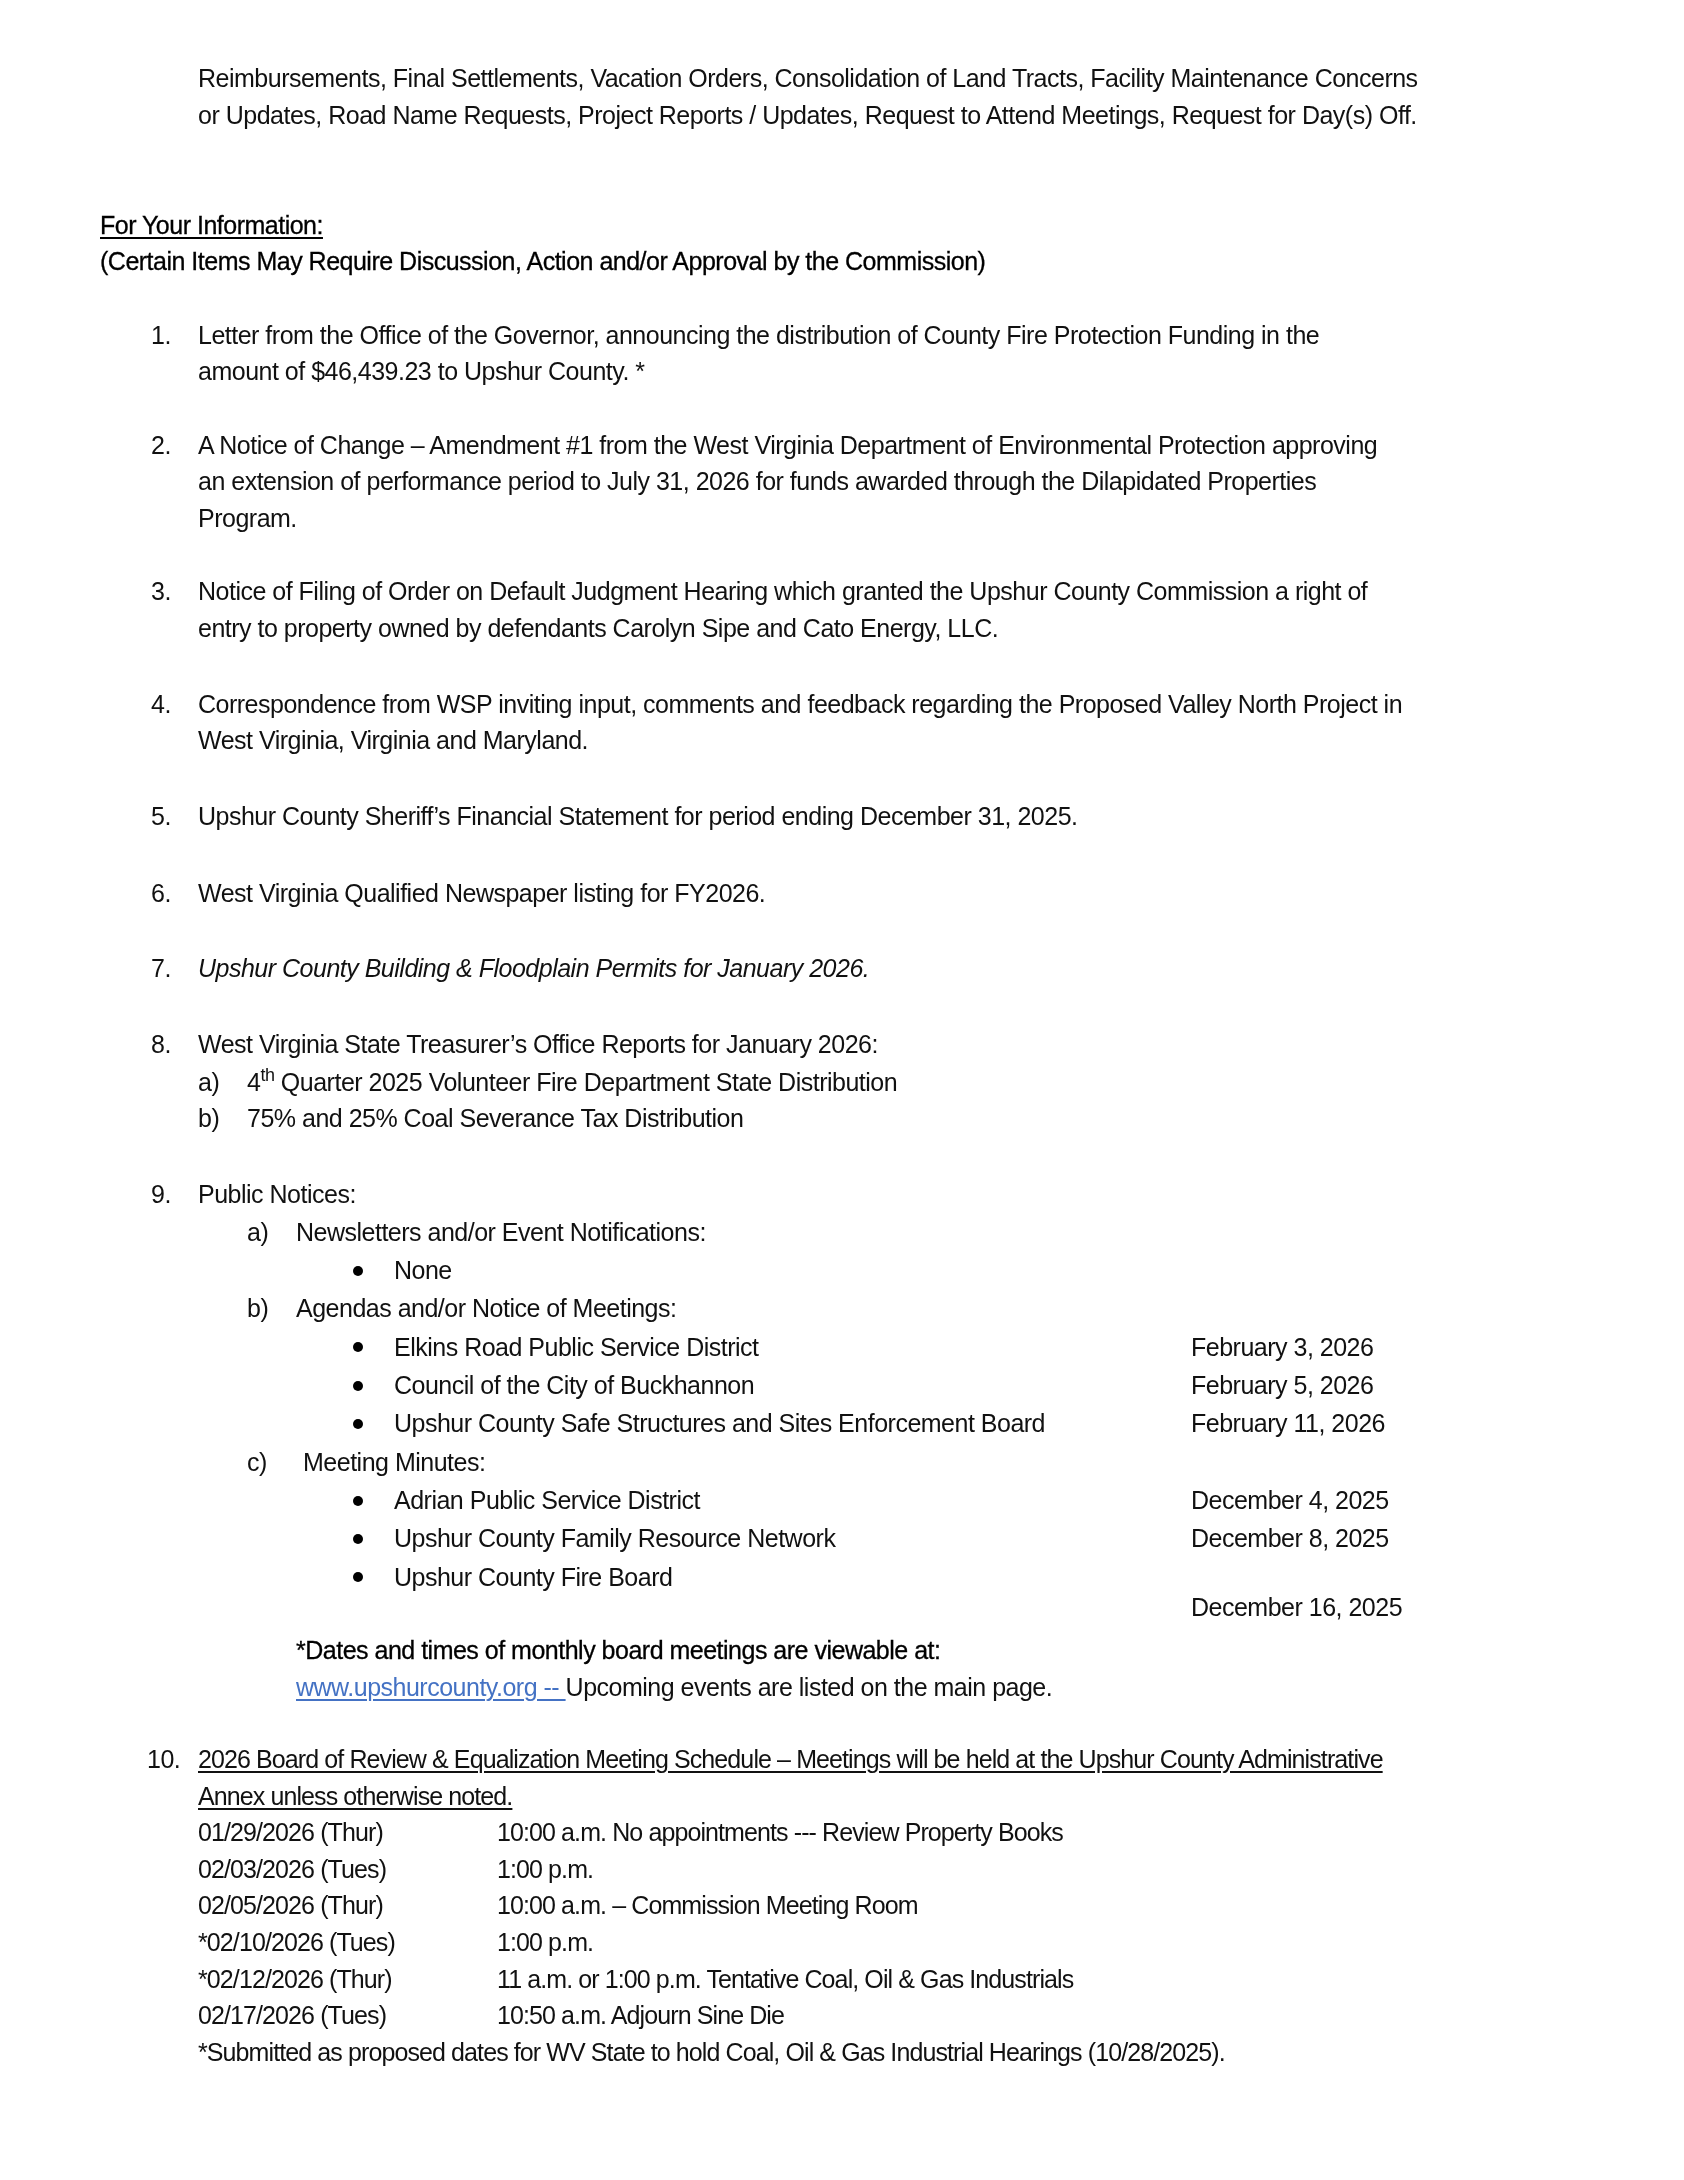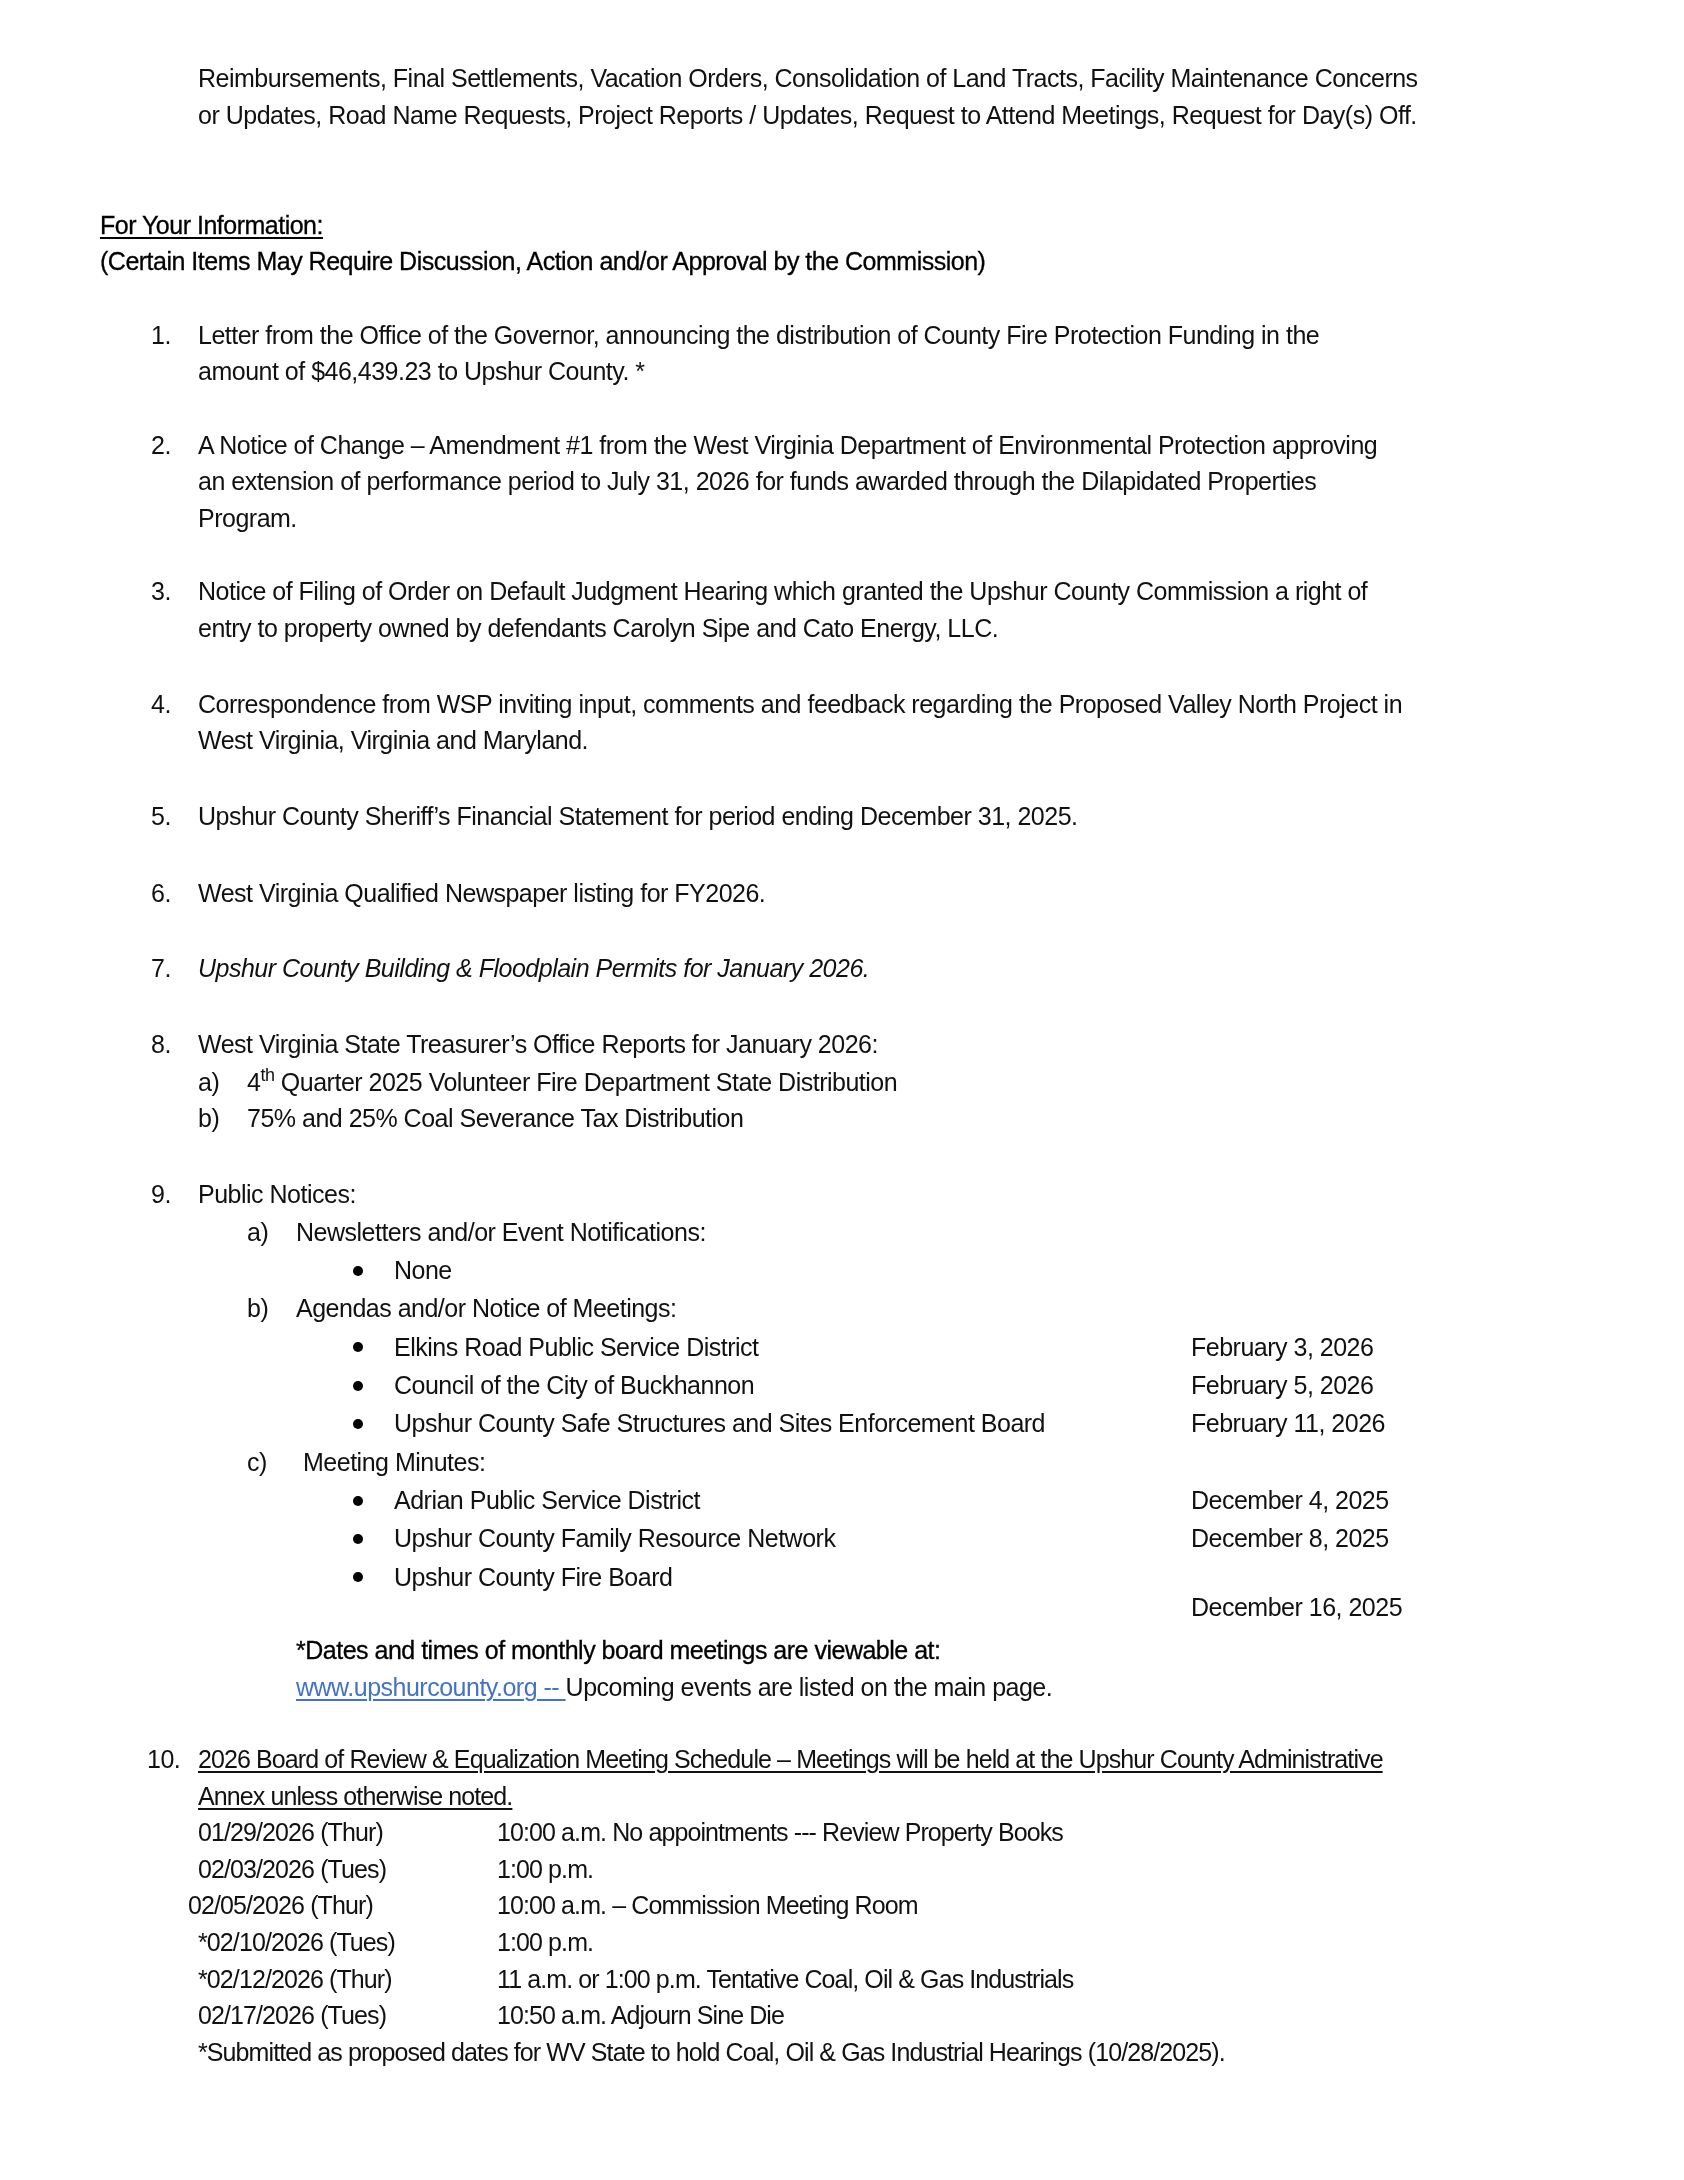--- a/index.html
+++ b/index.html
@@ -114,21 +114,21 @@
 
 <div>
   <div class="ln" style="left:147px; top:1742px;">10.</div>
   <div class="ln u cond" style="left:198px; top:1742px;">2026 Board of Review &amp; Equalization Meeting Schedule – Meetings will be held at the Upshur County Administrative</div>
   <div class="ln u cond" style="left:198px; top:1779px;">Annex unless otherwise noted. </div>
 
   <div class="ln cond" style="left:198px; top:1815px;">01/29/2026 (Thur)</div>
   <div class="ln cond" style="left:497px; top:1815px;">10:00 a.m. No appointments --- Review Property Books</div>
   <div class="ln cond" style="left:198px; top:1852px;">02/03/2026 (Tues)</div>
   <div class="ln cond" style="left:497px; top:1852px;">1:00 p.m.</div>
-  <div class="ln cond" style="left:188px; top:1888px;text-align:center;">02/05/2026 (Thur)</div>
+  <div class="ln cond" style="left:198px; top:1888px;text-align:center;">02/05/2026 (Thur)</div>
   <div class="ln cond" style="left:497px; top:1888px;">10:00 a.m. – Commission Meeting Room</div>
   <div class="ln cond" style="left:198px; top:1925px;">*02/10/2026 (Tues)</div>
   <div class="ln cond" style="left:497px; top:1925px;">1:00 p.m.</div>
   <div class="ln cond" style="left:198px; top:1962px;">*02/12/2026 (Thur)</div>
   <div class="ln cond" style="left:497px; top:1962px;">11 a.m. or 1:00 p.m. Tentative Coal, Oil &amp; Gas Industrials</div>
   <div class="ln cond" style="left:198px; top:1998px;">02/17/2026 (Tues)</div>
   <div class="ln cond" style="left:497px; top:1998px;">10:50 a.m. Adjourn Sine Die</div>
   <div class="ln cond" style="left:198px; top:2035px;">*Submitted as proposed dates for WV State to hold Coal, Oil &amp; Gas Industrial Hearings (10/28/2025).</div>
 </div>
 

